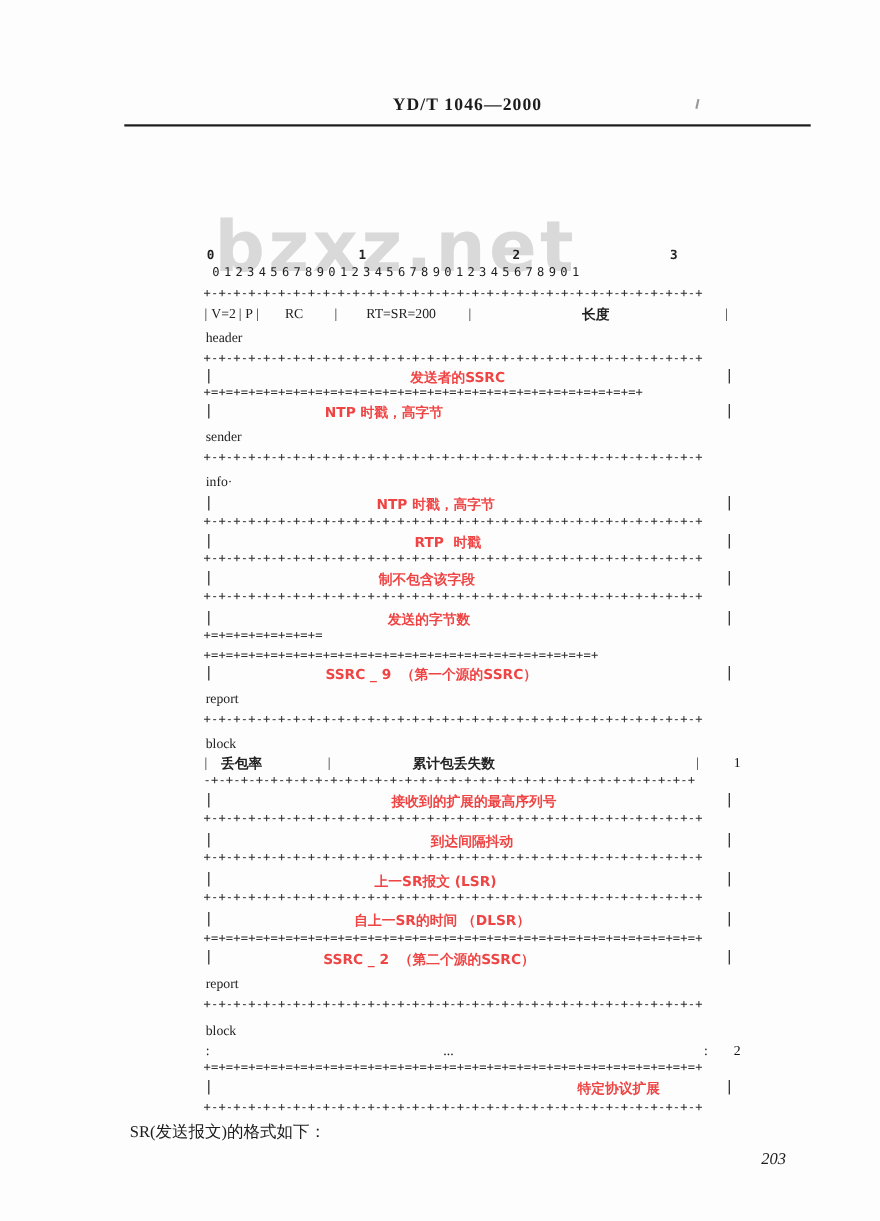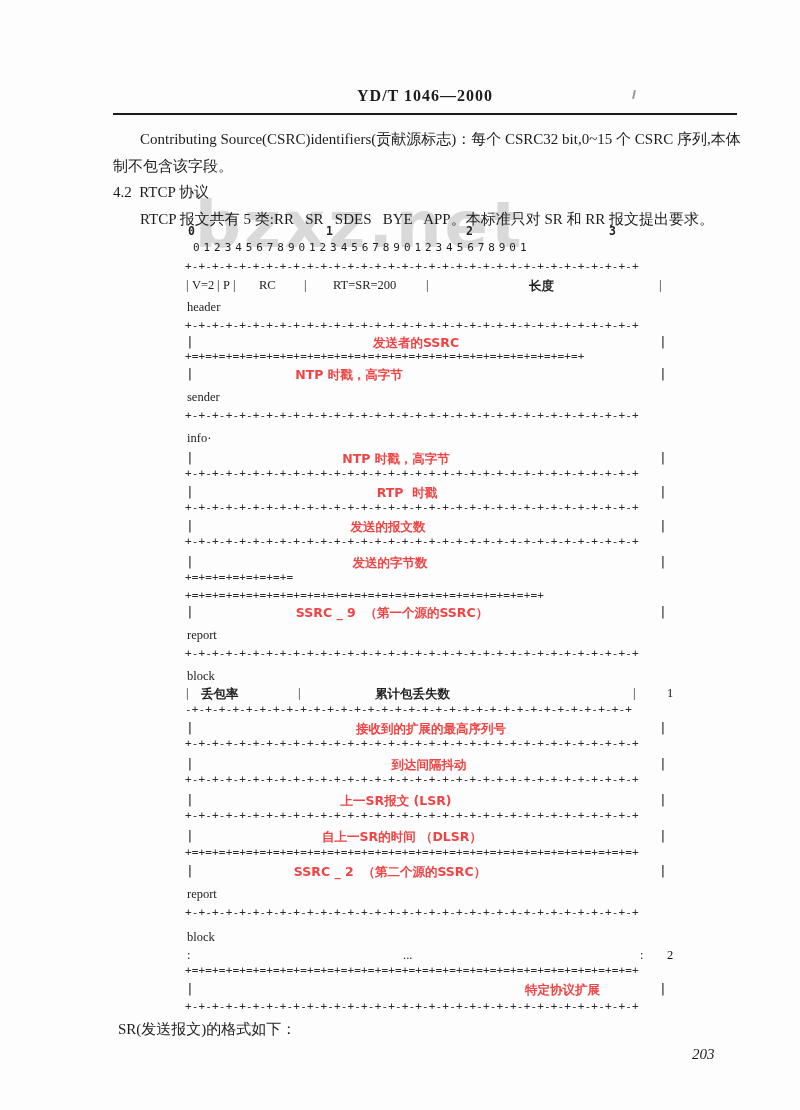--- a/index.html
+++ b/index.html
@@ -37,26 +37,20 @@
 <body>
 
 <div class="page">
 
   <div class="watermark">bzxz.net</div>
 
   <div class="hdr-title">YD/T 1046—2000</div>
   <div class="hdr-rule"></div>
   <div class="stray"></div>
 
-  <div class="bodytext">
-    <div class="indent">Contributing Source(CSRC)identifiers(贡献源标志)：每个 CSRC32 bit,0~15 个 CSRC 序列,本体</div>
-    <div>制不包含该字段。</div>
-    <div>4.2  RTCP 协议</div>
-    <div class="indent">RTCP 报文共有 5 类:RR   SR   SDES   BYE   APP。本标准只对 SR 和 RR 报文提出要求。</div>
-  </div>
 
   <div id="diagram">
       <div class="dl dl-tens" style="top: 0px;">
         <span style="left: 3px;">0</span>
         <span style="left: 141px;">1</span>
         <span style="left: 281px;">2</span>
         <span style="left: 424px;">3</span>
       </div>
       <div class="dl dl-bits" style="top: 17px;">0 1 2 3 4 5 6 7 8 9 0 1 2 3 4 5 6 7 8 9 0 1 2 3 4 5 6 7 8 9 0 1</div>
       <div class="dl dl-sep" style="top: 36px;">+-+-+-+-+-+-+-+-+-+-+-+-+-+-+-+-+-+-+-+-+-+-+-+-+-+-+-+-+-+-+-+-+-+</div>
@@ -96,21 +90,21 @@
       </div>
       <div class="dl dl-sep" style="top: 243px;">+-+-+-+-+-+-+-+-+-+-+-+-+-+-+-+-+-+-+-+-+-+-+-+-+-+-+-+-+-+-+-+-+-+</div>
       <div class="dl dl-row" style="top: 261px;">
         <span class="pipe" style="left: 1px;">|</span>
         <span class="rtext" style="left: -16px;">RTP  时戳</span>
         <span class="pipe" style="left: 474px;">|</span>
       </div>
       <div class="dl dl-sep" style="top: 277px;">+-+-+-+-+-+-+-+-+-+-+-+-+-+-+-+-+-+-+-+-+-+-+-+-+-+-+-+-+-+-+-+-+-+</div>
       <div class="dl dl-row" style="top: 295px;">
         <span class="pipe" style="left: 1px;">|</span>
-        <span class="rtext" style="left: -35px;">发送的报文数</span>
+        <span class="rtext" style="left: -35px;">制不包含该字段</span>
         <span class="pipe" style="left: 474px;">|</span>
       </div>
       <div class="dl dl-sep" style="top: 311px;">+-+-+-+-+-+-+-+-+-+-+-+-+-+-+-+-+-+-+-+-+-+-+-+-+-+-+-+-+-+-+-+-+-+</div>
       <div class="dl dl-row" style="top: 331px;">
         <span class="pipe" style="left: 1px;">|</span>
         <span class="rtext" style="left: -33px;">发送的字节数</span>
         <span class="pipe" style="left: 474px;">|</span>
       </div>
       <div class="dl dl-sep" style="top: 347px;">+=+=+=+=+=+=+=+=</div>
       <div class="dl dl-sep" style="top: 365px;">+=+=+=+=+=+=+=+=+=+=+=+=+=+=+=+=+=+=+=+=+=+=+=+=+=+=+</div>

